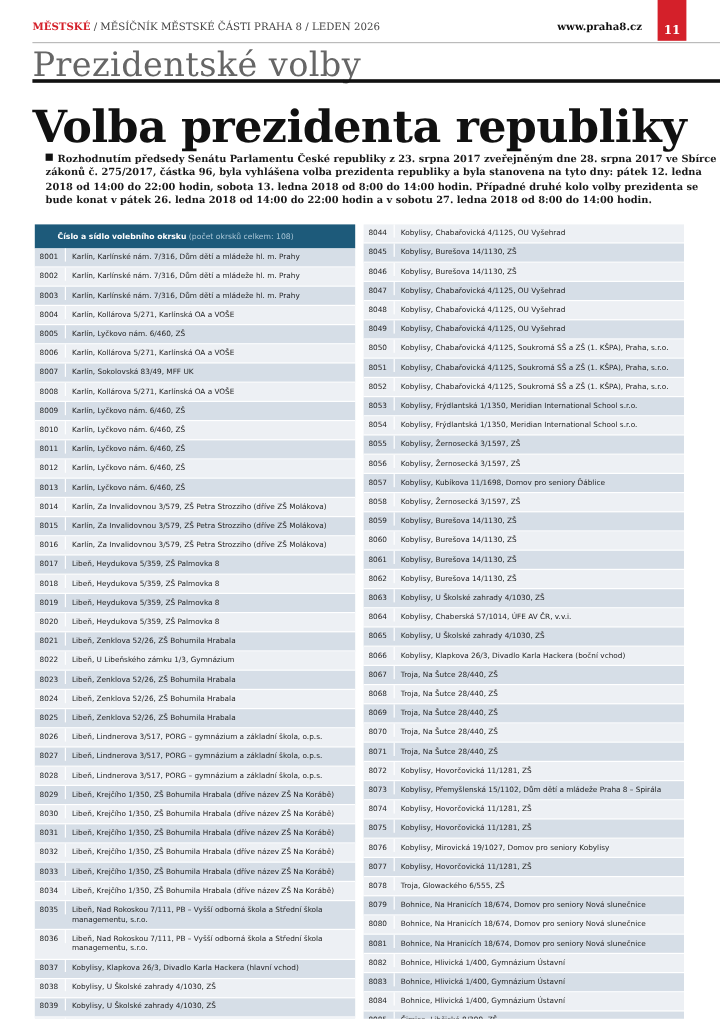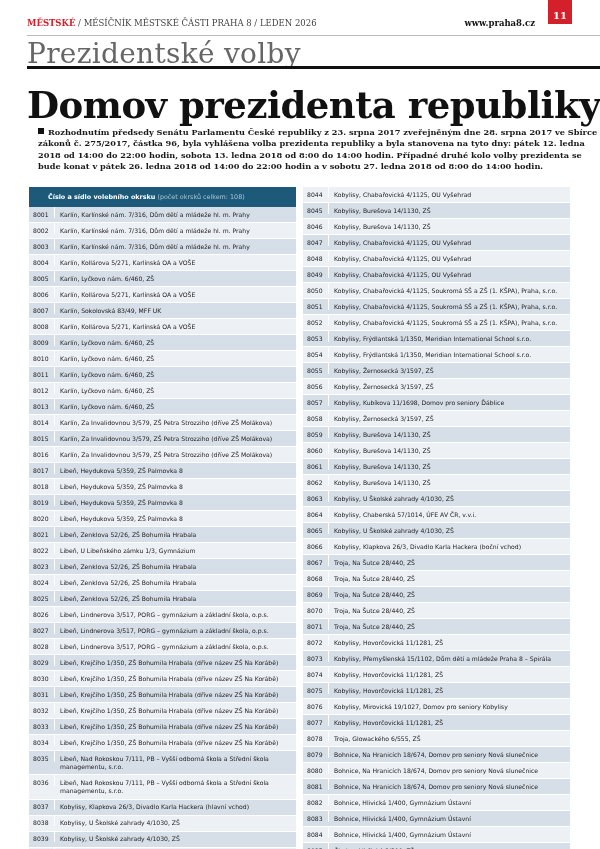--- a/index.html
+++ b/index.html
@@ -1,21 +1,21 @@
 <!DOCTYPE html>
 <html><head>
 <meta charset="utf-8">
 <style>
   html, body { margin: 0; padding: 0; background: #ffffff; }
   body { width: 600px; height: 849px; position: relative; overflow: hidden; font-family: "DejaVu Sans", sans-serif; color: #1a1a1a; }
   .topbar { position: absolute; left: 27px; top: 18px; width: 546px; height: 14px; font-family: "DejaVu Serif", serif; font-size: 8.5px; }
   .topbar .brand { color: #d4202a; font-weight: bold; }
   .topbar .rest { color: #444; }
   .topbar .site { position: absolute; right: 38px; top: 0; font-weight: bold; color: #111; font-size: 8.5px; margin-left: 35px; }
-  .pagenum { position: absolute; left: 548px; top: 0; width: 24px; height: 24px; background: #d4202a; color: #fff; font-family: "DejaVu Serif", serif; font-weight: bold; font-size: 10px; display: flex; align-items: flex-end; justify-content: center; padding-bottom: 3px; box-sizing: border-box; }
+  .pagenum { position: absolute; left: 548px; top: 0; width: 24px; height: 34px; background: #d4202a; color: #fff; font-family: "DejaVu Serif", serif; font-weight: bold; font-size: 10px; display: flex; align-items: flex-end; justify-content: center; padding-bottom: 3px; box-sizing: border-box; }
   .topline { position: absolute; left: 27px; top: 35px; width: 573px; height: 1px; background: #bbb; }
   .section { position: absolute; left: 27px; top: 37px; font-family: "DejaVu Serif", serif; font-size: 28px; color: #666; letter-spacing: 0.3px; }
   .rule { position: absolute; left: 27px; top: 66px; width: 573px; height: 3px; background: #111; }
   .headline { position: absolute; left: 27px; top: 83px; font-family: "DejaVu Serif", serif; font-weight: bold; font-size: 37px; color: #111; letter-spacing: -0.5px; white-space: nowrap; }
   .lead { position: absolute; left: 38px; top: 127px; width: 560px; font-family: "DejaVu Serif", serif; font-weight: bold; font-size: 8.2px; line-height: 11.4px; color: #1a1a1a; }
   .lead .sq { display: inline-block; width: 6px; height: 6px; background: #111; margin-right: 4px; vertical-align: 1px; }
   .table { position: absolute; width: 267px; font-family: "DejaVu Sans", sans-serif; font-size: 6.1px; color: #222; }
   .table.left { left: 29px; top: 187px; }
   .table.right { left: 303px; top: 187px; }
   .thead { background: #1d5a7a; color: #fff; height: 20px; line-height: 20px; padding-left: 19px; font-weight: bold; font-size: 6.4px; white-space: nowrap; overflow: hidden; }
@@ -34,21 +34,21 @@
 
 <div class="topbar">
   <span class="brand">MĚSTSKÉ</span><span class="rest"> / MĚSÍČNÍK MĚSTSKÉ ČÁSTI PRAHA 8 / LEDEN 2026</span>
   <span class="site">www.praha8.cz</span>
 </div>
 <div class="pagenum">11</div>
 <div class="topline"></div>
 <div class="section">Prezidentské volby</div>
 <div class="rule"></div>
 
-<h1 class="headline" style="margin:0;">Domov prezidenta republiky</h1>
+<h1 class="headline" style="margin:0;">Volba prezidenta republiky</h1>
 <div class="lead"><span class="sq"></span><span>Rozhodnutím předsedy Senátu Parlamentu České republiky z 23. srpna 2017 zveřejněným dne 28. srpna 2017 ve Sbírce zákonů č. 275/2017, částka 96, byla vyhlášena volba prezidenta republiky a byla stanovena na tyto dny: pátek 12. ledna 2018 od 14:00 do 22:00 hodin, sobota 13. ledna 2018 od 8:00 do 14:00 hodin. Případné druhé kolo volby prezidenta se bude konat v pátek 26. ledna 2018 od 14:00 do 22:00 hodin a v sobotu 27. ledna 2018 od 8:00 do 14:00 hodin.</span></div>
 
 <div class="table left">
   <div class="thead"><span>Číslo a sídlo volebního okrsku</span><span class="note"> (počet okrsků celkem: 108)</span></div>
   <div class="rows" id="rows-left">
       <div class="row">
         <div class="num">8001</div>
         <div class="addr">Karlín, Karlínské nám. 7/316, Dům dětí a mládeže hl. m. Prahy</div>
       </div>
       <div class="row">

